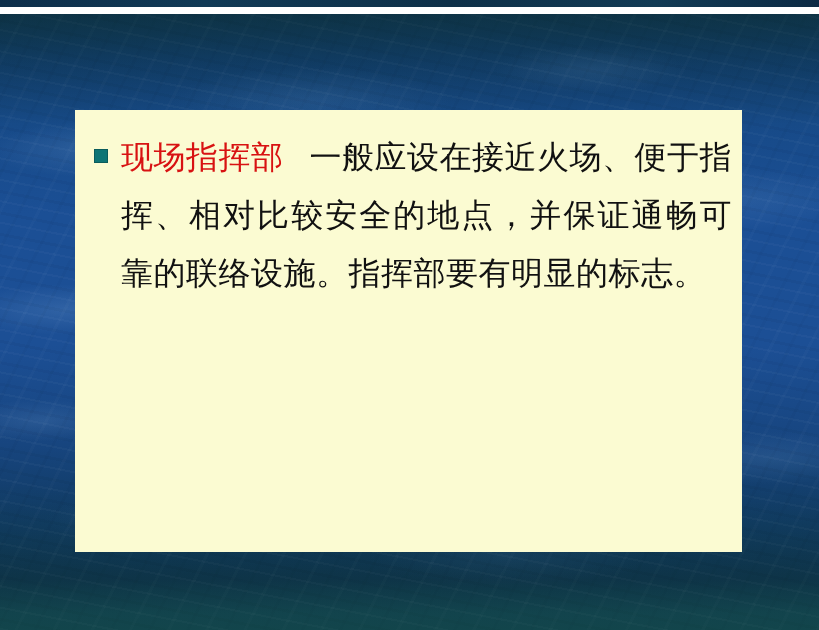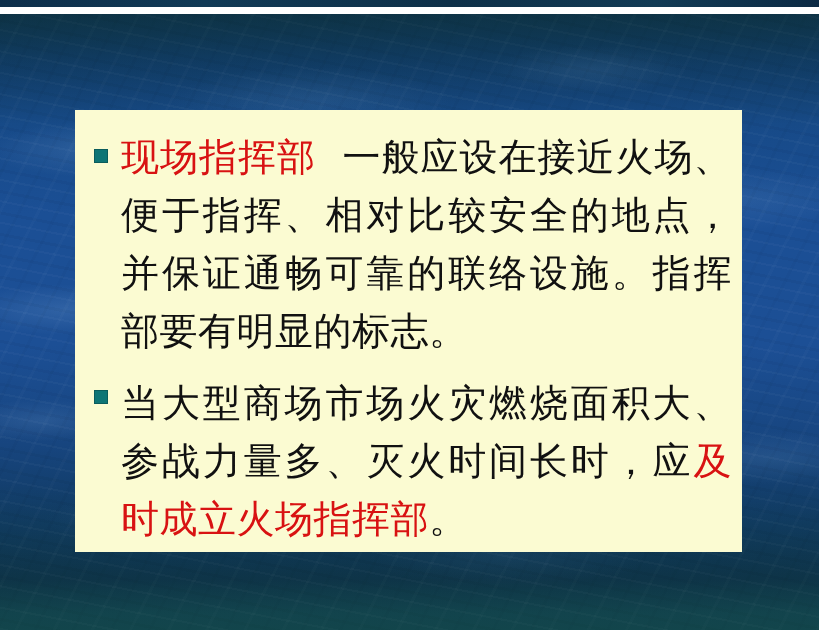--- a/index.html
+++ b/index.html
@@ -152,21 +152,21 @@
     background: #0e7575;
     border: 1px solid #0a5c5c;
     box-sizing: border-box;
   }
   .bullet-item.second .bullet-marker {
     top: 16px;
   }
 
   .bullet-text {
     font-family: "DejaVu Sans", "Liberation Sans", sans-serif;
-    font-size: 38px;
+    font-size: 32px;
     line-height: 58px;
     color: #111111;
     letter-spacing: 0.5px;
     text-align: justify;
     text-align-last: left;
     word-break: break-all;
   }
 
   .hl {
     color: #d81212;
@@ -193,22 +193,18 @@
     <div class="tex tex-c"></div>
 
     <div class="card">
       <ul class="bullets">
 
         <li class="bullet-item first">
           <span class="bullet-marker"></span>
           <div class="bullet-text"><span class="hl">现场指挥部</span><span class="gap"></span><span class="blk">一般应设在接近火场、便于指挥、相对比较安全的地点，并保证通畅可靠的联络设施。指挥部要有明显的标志。</span></div>
         </li>
 
-        <li class="bullet-item second">
-          <span class="bullet-marker"></span>
-          <div class="bullet-text"><span class="blk">当大型商场市场火灾燃烧面积大、参战力量多、灭火时间长时，应</span><span class="hl">及时成立火场指挥部</span><span class="blk">。</span></div>
-        </li>
 
       </ul>
     </div>
   </div>
 
 </div>
 
 </body></html>

